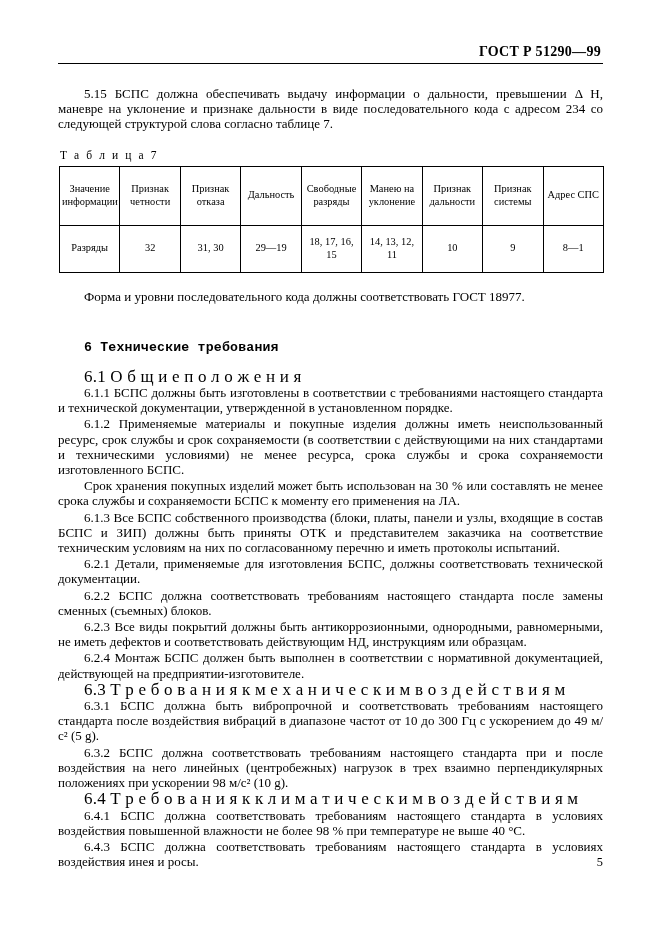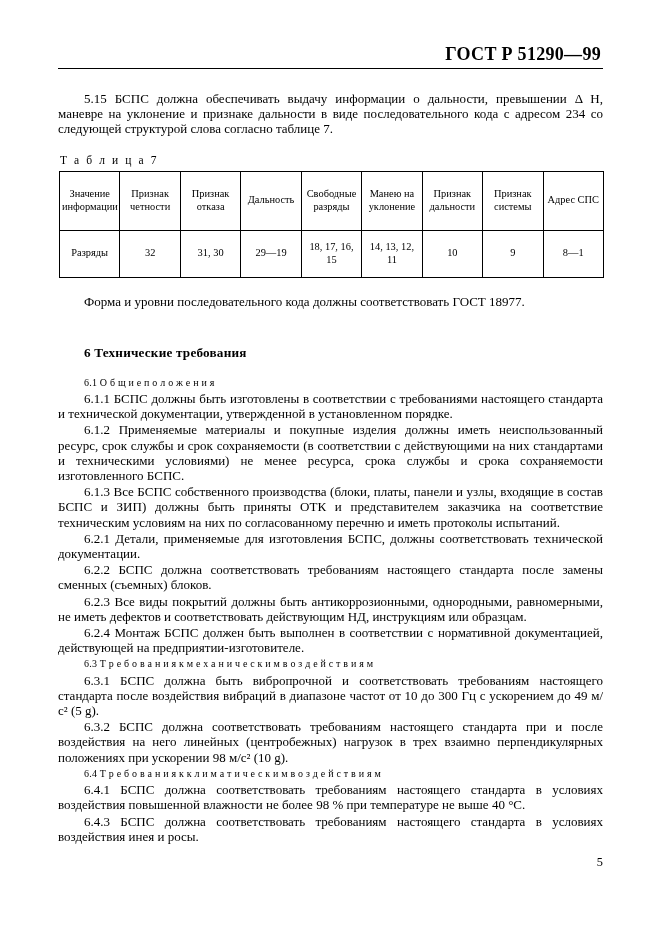--- a/index.html
+++ b/index.html
@@ -17,21 +17,21 @@
   }
   .page {
     position: relative;
     width: 661px;
     height: 936px;
     box-sizing: border-box;
     padding: 0 58px;
   }
   .header {
     text-align: right;
-    font-size: 18px;
+    font-size: 14px;
     font-weight: bold;
     letter-spacing: 0.3px;
     padding-top: 44px;
     padding-right: 2px;
   }
   .header-rule {
     border-bottom: 1.2px solid #000;
     margin-top: 3px;
     margin-bottom: 22px;
   }
@@ -72,23 +72,24 @@
     height: 34px;
   }
   .after-table {
     margin-top: 16px;
   }
   h2.section {
     font-size: 13.2px;
     font-weight: bold;
     margin: 36px 0 14px 26px;
     letter-spacing: 0.2px;
+    font-family: Liberation Mono, monospace;
   }
   .sub-head {
-    font-size: 10px;
+    font-size: 17px;
     margin: 0 0 1px 0;
     text-indent: 26px;
     letter-spacing: 0.2px;
   }
   .pagenum {
     position: absolute;
     right: 58px;
     bottom: 66px;
     font-size: 12.3px;
   }
@@ -136,20 +137,21 @@
     </tbody>
   </table>
 
   <p class="indent after-table">Форма и уровни последовательного кода должны соответствовать ГОСТ 18977.</p>
 
   <h2 class="section">6  Технические требования</h2>
 
   <p class="sub-head">6.1  О б щ и е    п о л о ж е н и я</p>
   <p class="indent">6.1.1  БСПС должны быть изготовлены в соответствии с требованиями настоящего стандарта и технической документации, утвержденной в установленном порядке.</p>
   <p class="indent">6.1.2  Применяемые материалы и покупные изделия должны иметь неиспользованный ресурс, срок службы и срок сохраняемости (в соответствии с действующими на них стандартами и техническими условиями) не менее ресурса, срока службы и срока сохраняемости изготовленного БСПС.</p>
+  <p class="indent">Срок хранения покупных изделий может быть использован на 30 % или составлять не менее срока службы и сохраняемости БСПС к моменту его применения на ЛА.</p>
   <p class="indent">6.1.3  Все БСПС собственного производства (блоки, платы, панели и узлы, входящие в состав БСПС и ЗИП) должны быть приняты ОТК и представителем заказчика на соответствие техническим условиям на них по согласованному перечню и иметь протоколы испытаний.</p>
 
   <p class="indent">6.2.1  Детали, применяемые для изготовления БСПС, должны соответствовать технической документации.</p>
   <p class="indent">6.2.2  БСПС должна соответствовать требованиям настоящего стандарта после замены сменных (съемных) блоков.</p>
   <p class="indent">6.2.3  Все виды покрытий должны быть антикоррозионными, однородными, равномерными, не иметь дефектов и соответствовать действующим НД, инструкциям или образцам.</p>
   <p class="indent">6.2.4  Монтаж БСПС должен быть выполнен в соответствии с нормативной документацией, действующей на предприятии-изготовителе.</p>
 
   <p class="sub-head">6.3  Т р е б о в а н и я    к    м е х а н и ч е с к и м    в о з д е й с т в и я м</p>
   <p class="indent">6.3.1  БСПС должна быть вибропрочной и соответствовать требованиям настоящего стандарта после воздействия вибраций в диапазоне частот от 10 до 300 Гц с ускорением до 49 м/с² (5 g).</p>
   <p class="indent">6.3.2  БСПС должна соответствовать требованиям настоящего стандарта при и после воздействия на него линейных (центробежных) нагрузок в трех взаимно перпендикулярных положениях при ускорении 98 м/с² (10 g).</p>

